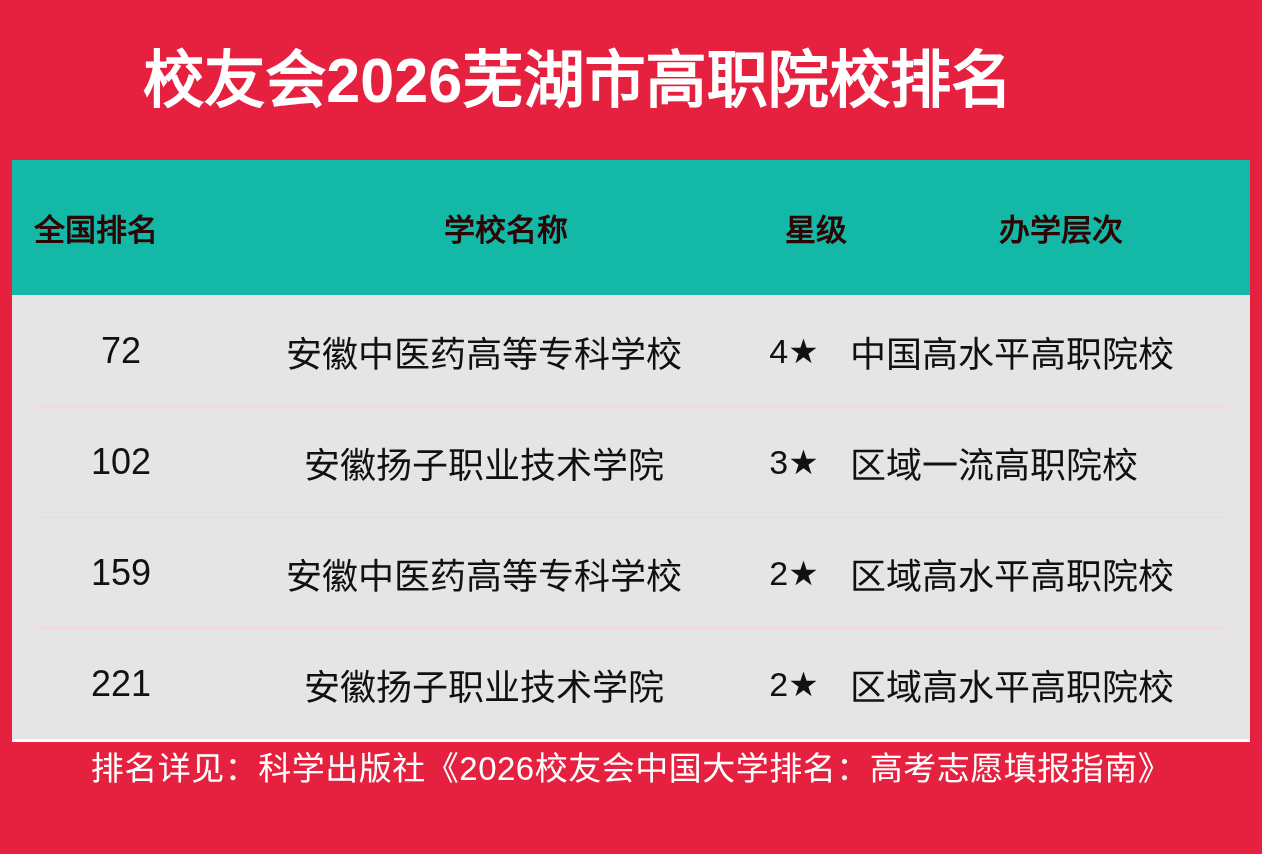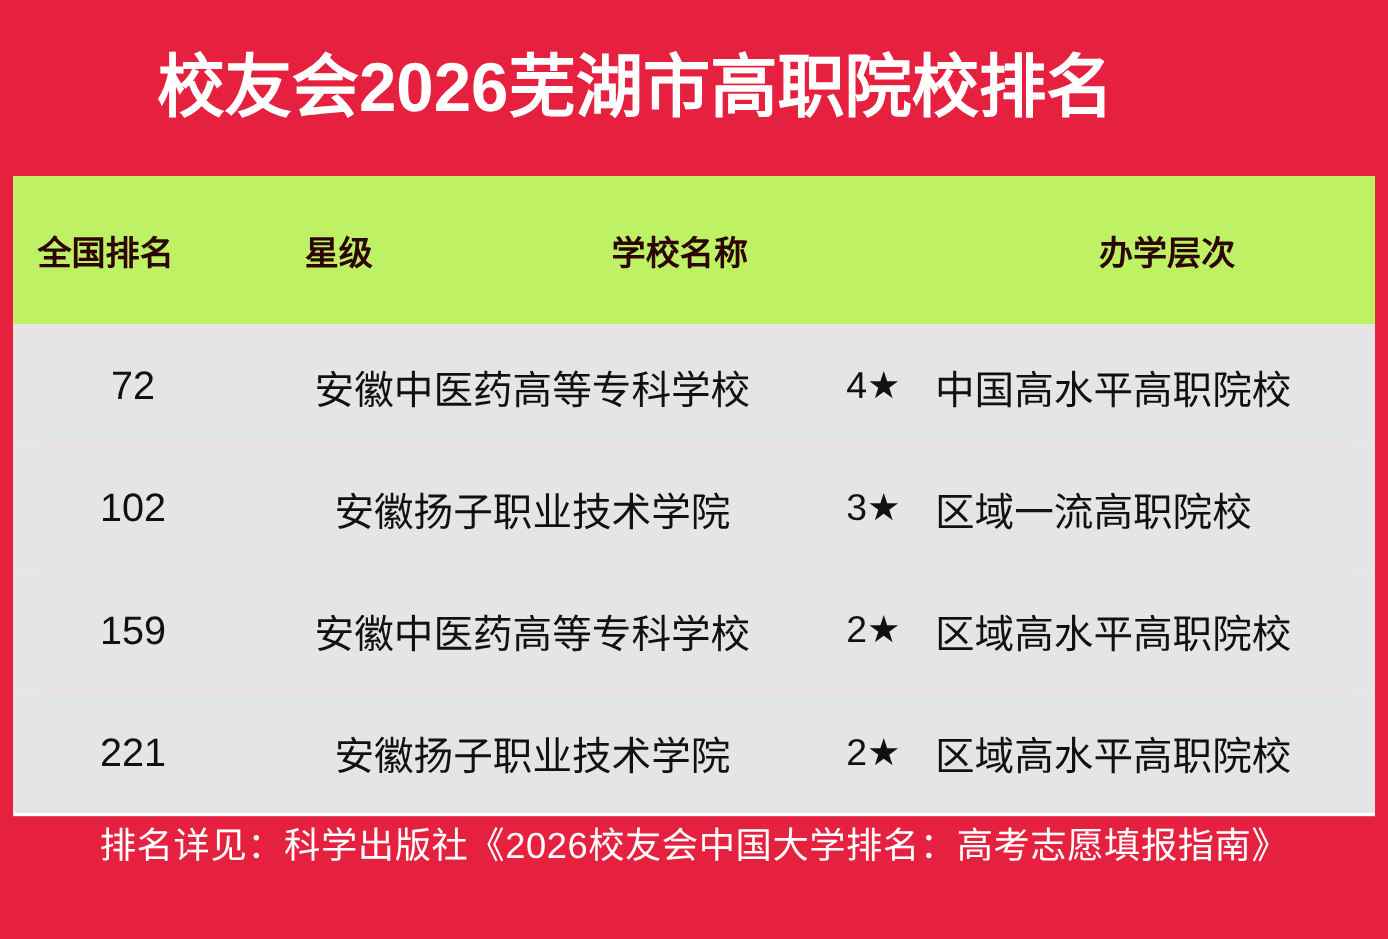--- a/index.html
+++ b/index.html
@@ -58,21 +58,21 @@
 
   .table-row {
     display: flex;
     align-items: center;
     width: 100%;
     box-sizing: border-box;
   }
 
   
   .header-row {
-    background: #bef264;
+    background: #14b8a6;
     height: 135px;
     flex: 0 0 135px;
   }
   .header-row .cell {
     color: #2d0505;
     font-size: 31px;
     font-weight: 700;
     white-space: nowrap;
   }
 
@@ -158,22 +158,22 @@
 <div class="poster">
 
   <div class="title-banner">
     <div class="title-text">校友会2026芜湖市高职院校排名</div>
   </div>
 
   <div class="table-card">
 
     <div class="table-row header-row">
       <div class="cell col-rank">全国排名</div>
+      <div class="cell col-name">学校名称</div>
       <div class="cell col-star">星级</div>
-      <div class="cell col-name">学校名称</div>
       <div class="cell col-level">办学层次</div>
     </div>
 
     <div class="table-row body-row">
       <div class="cell col-rank">72</div>
       <div class="cell col-name">安徽中医药高等专科学校</div>
       <div class="cell col-star">4★</div>
       <div class="cell col-level">中国高水平高职院校</div>
     </div>
 

